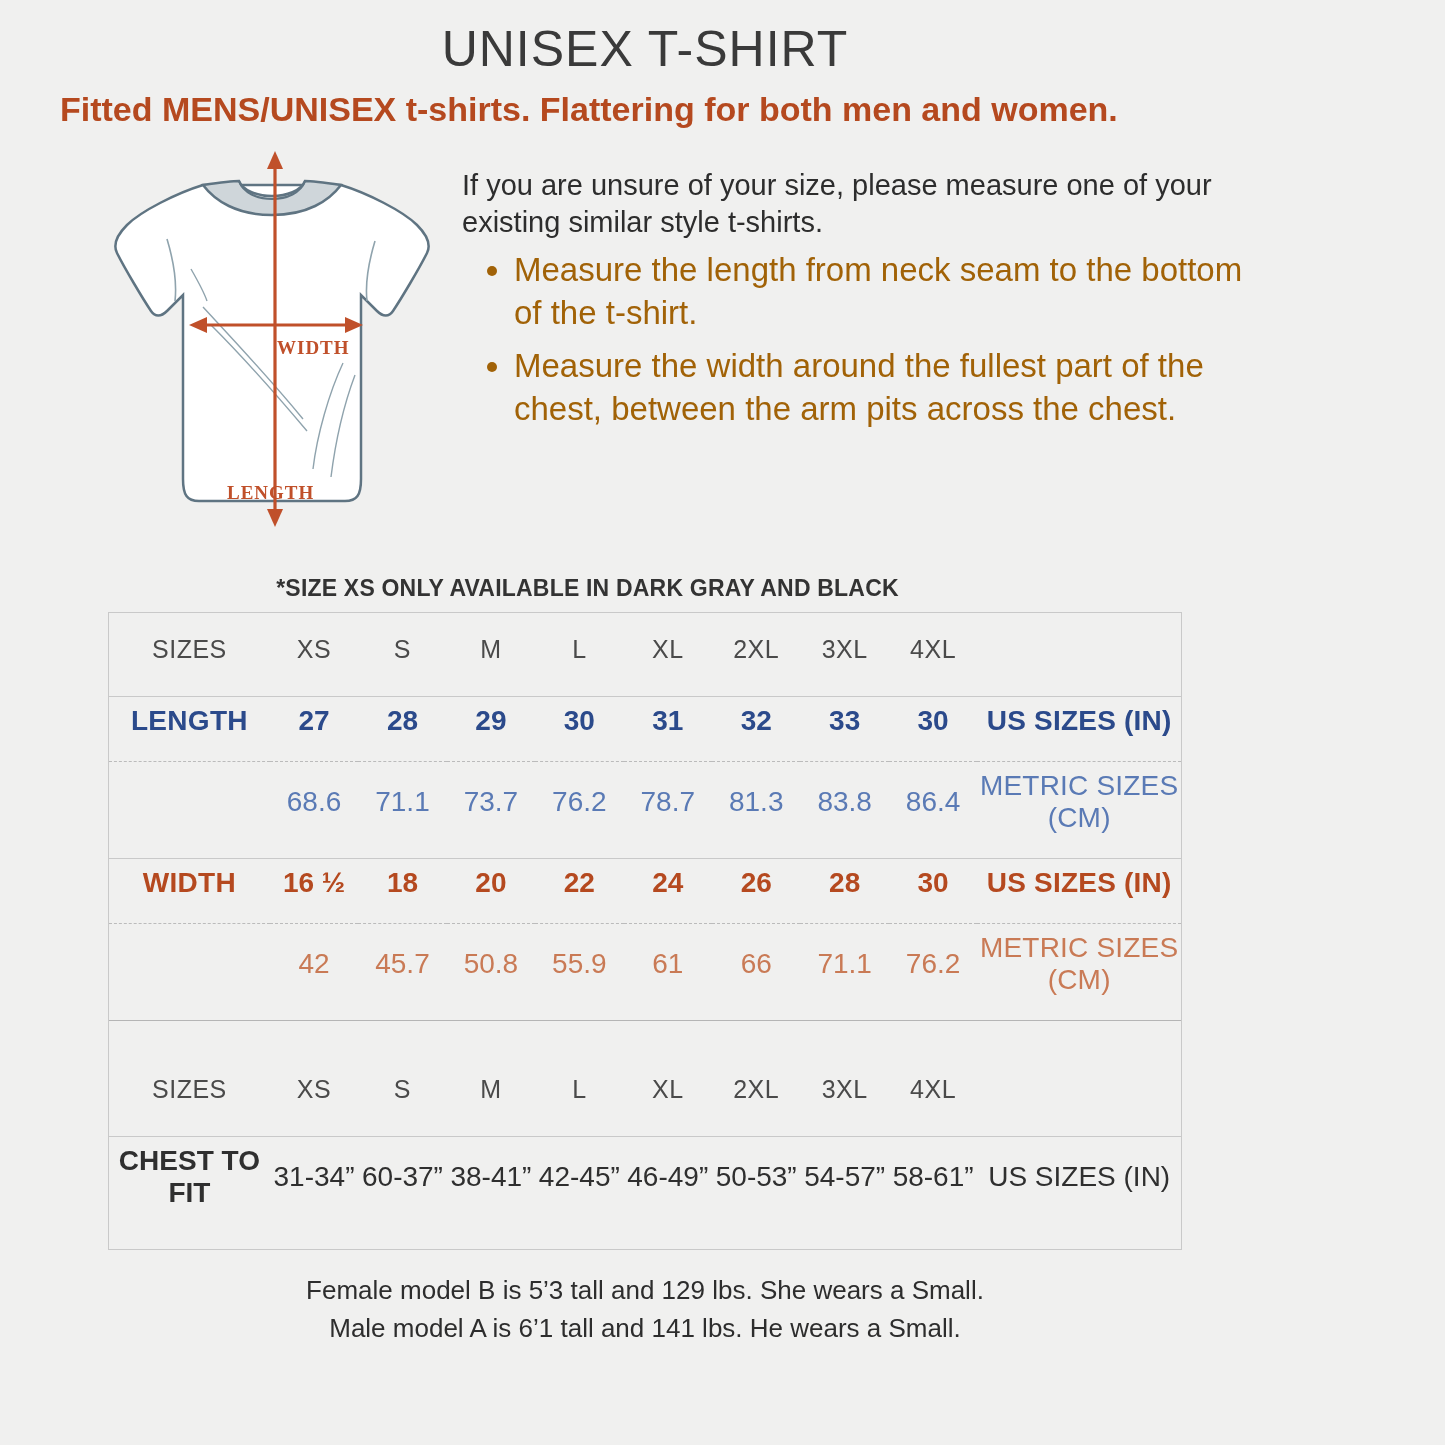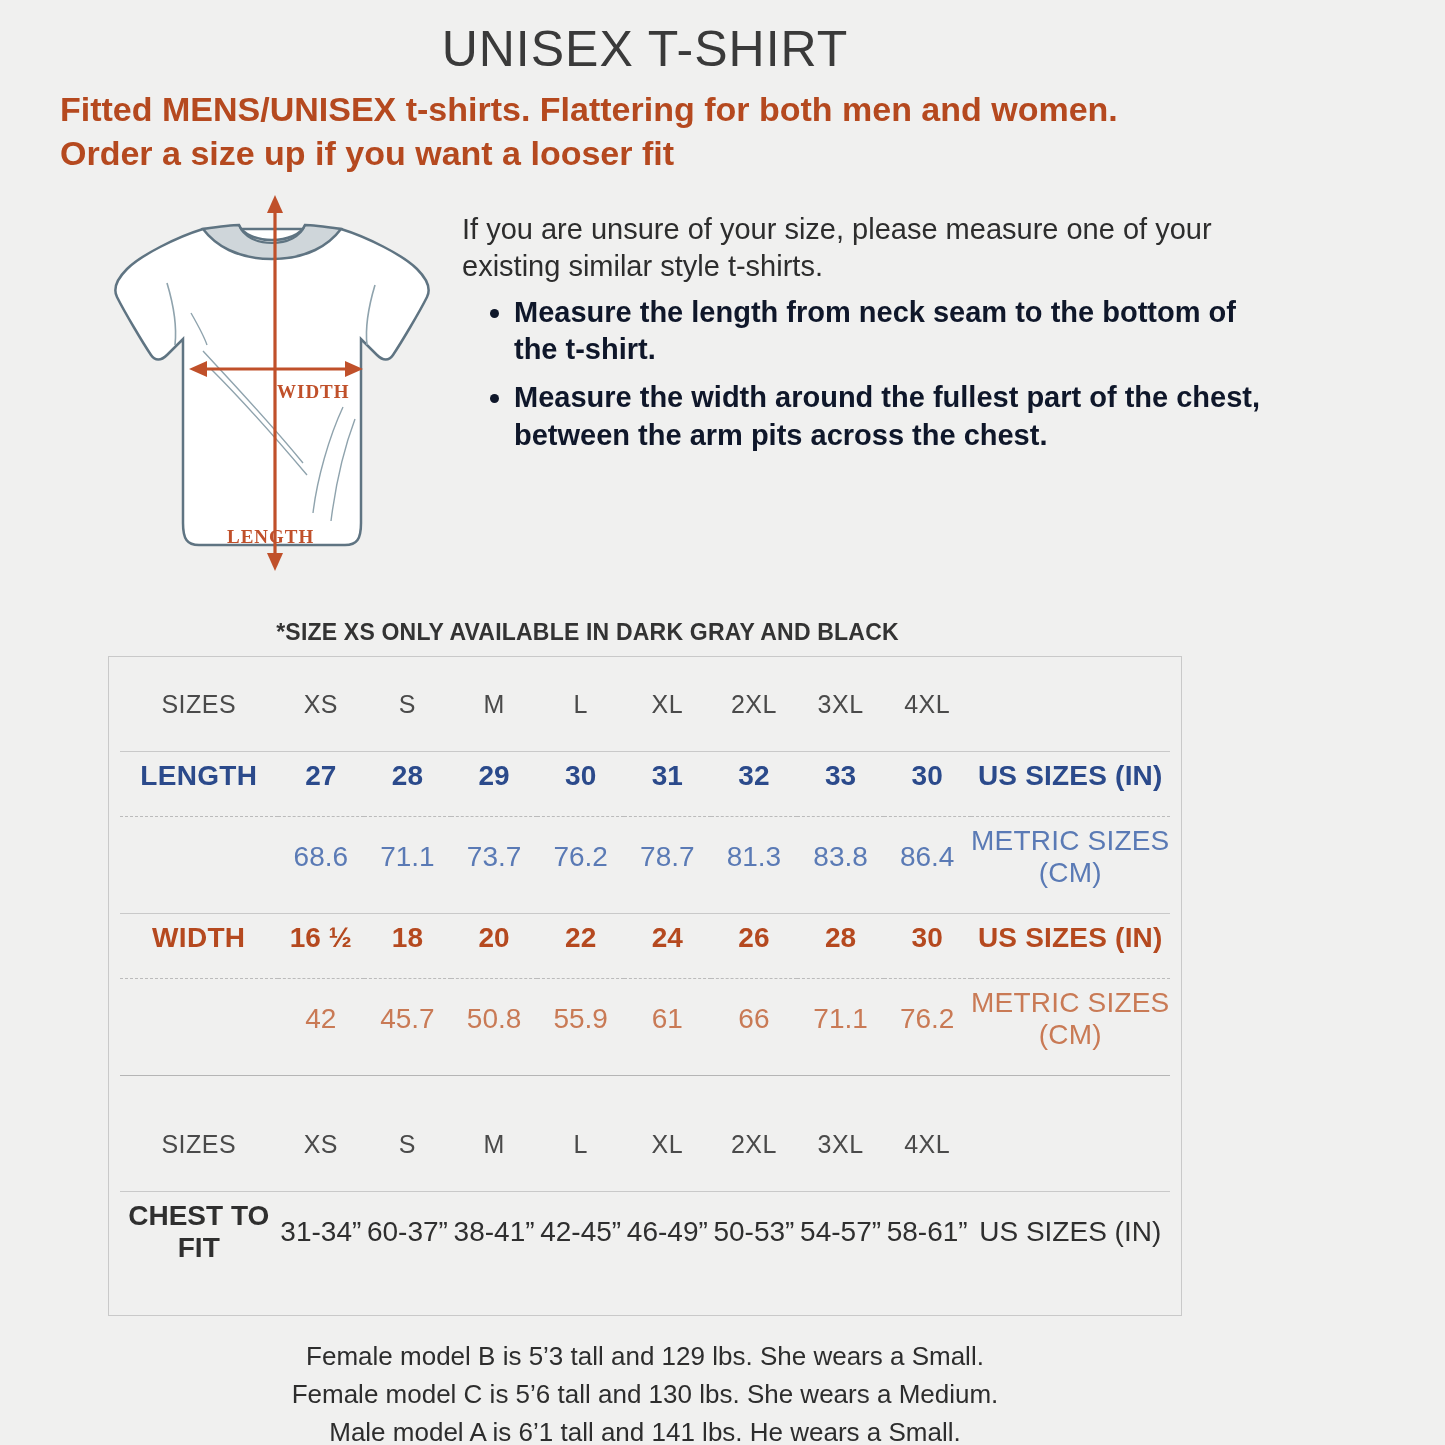--- a/index.html
+++ b/index.html
@@ -75,45 +75,44 @@
     padding-top: 18px;
   }
   .intro {
     font-size: 29px;
     line-height: 1.28;
     color: #2d2d2d;
   }
   ul.bullets {
     margin: 8px 0 0 0;
     padding-left: 52px;
-    font-size: 29px;
+    font-size: 33px;
     line-height: 1.3;
-    color: #0f172a;
-    font-weight: bold;
+    color: #a16207;
   }
   ul.bullets li {
     margin-bottom: 10px;
   }
 
   .xs-note {
     text-align: center;
     font-size: 23px;
     font-weight: bold;
     color: #333;
     padding-right: 115px;
     margin-top: 6px;
     letter-spacing: .2px;
   }
 
   
   .table-box {
     margin: 10px 108px 0 108px;
     border: 1px solid #c9c9c9;
     background: transparent;
-    padding: 11px;
+    padding: 0;
   }
   table.size-table {
     width: 100%;
     border-collapse: collapse;
     table-layout: fixed;
   }
   table.size-table td {
     text-align: center;
     padding: 8px 0;
     font-size: 28px;
@@ -196,21 +195,20 @@
 </style>
 </head>
 <body>
 
 <div class="page">
 
   <div class="title">UNISEX T-SHIRT</div>
 
   <div class="subtitle">
     <div>Fitted MENS/UNISEX t-shirts. Flattering for both men and women.</div>
-    <div>Order a size up if you want a looser fit</div>
   </div>
 
   <div class="upper">
 
     <div class="shirt-wrap">
       <svg class="shirt-svg" width="330" height="400" viewBox="0 0 330 400">
 
         <path d="M96 36 C70 44 34 62 20 76 C10 86 6 96 10 104 C18 120 36 150 44 162 C48 168 54 168 60 162 L76 146 L76 330 C76 346 80 352 92 352 L238 352 C250 352 254 346 254 330 L254 146 L270 162 C276 168 282 168 286 162 C294 150 312 120 320 104 C324 96 320 86 310 76 C296 62 260 44 234 36 Z" fill="#ffffff" stroke="#5f7482" stroke-width="2.5"></path>
 
         <path d="M96 36 C110 34 124 32 132 32 C140 52 190 52 198 32 C206 32 220 34 234 36 C222 52 200 66 165 66 C130 66 108 52 96 36 Z" fill="#cfd6da" stroke="#5f7482" stroke-width="2.5"></path>
@@ -376,18 +374,17 @@
         </tr>
         <tr class="spacer-row">
             <td colspan="10"></td>
           </tr>
       </tbody>
     </table>
   </div>
 
   <div class="footer">
     <div>Female model B is 5’3 tall and 129 lbs. She wears a Small.</div>
-    <div>Female model C is 5’6 tall and 130 lbs. She wears a Medium.</div>
     <div>Male model A is 6’1 tall and 141 lbs. He wears a Small.</div>
 
   </div>
 
 </div>
 
 </body></html>

